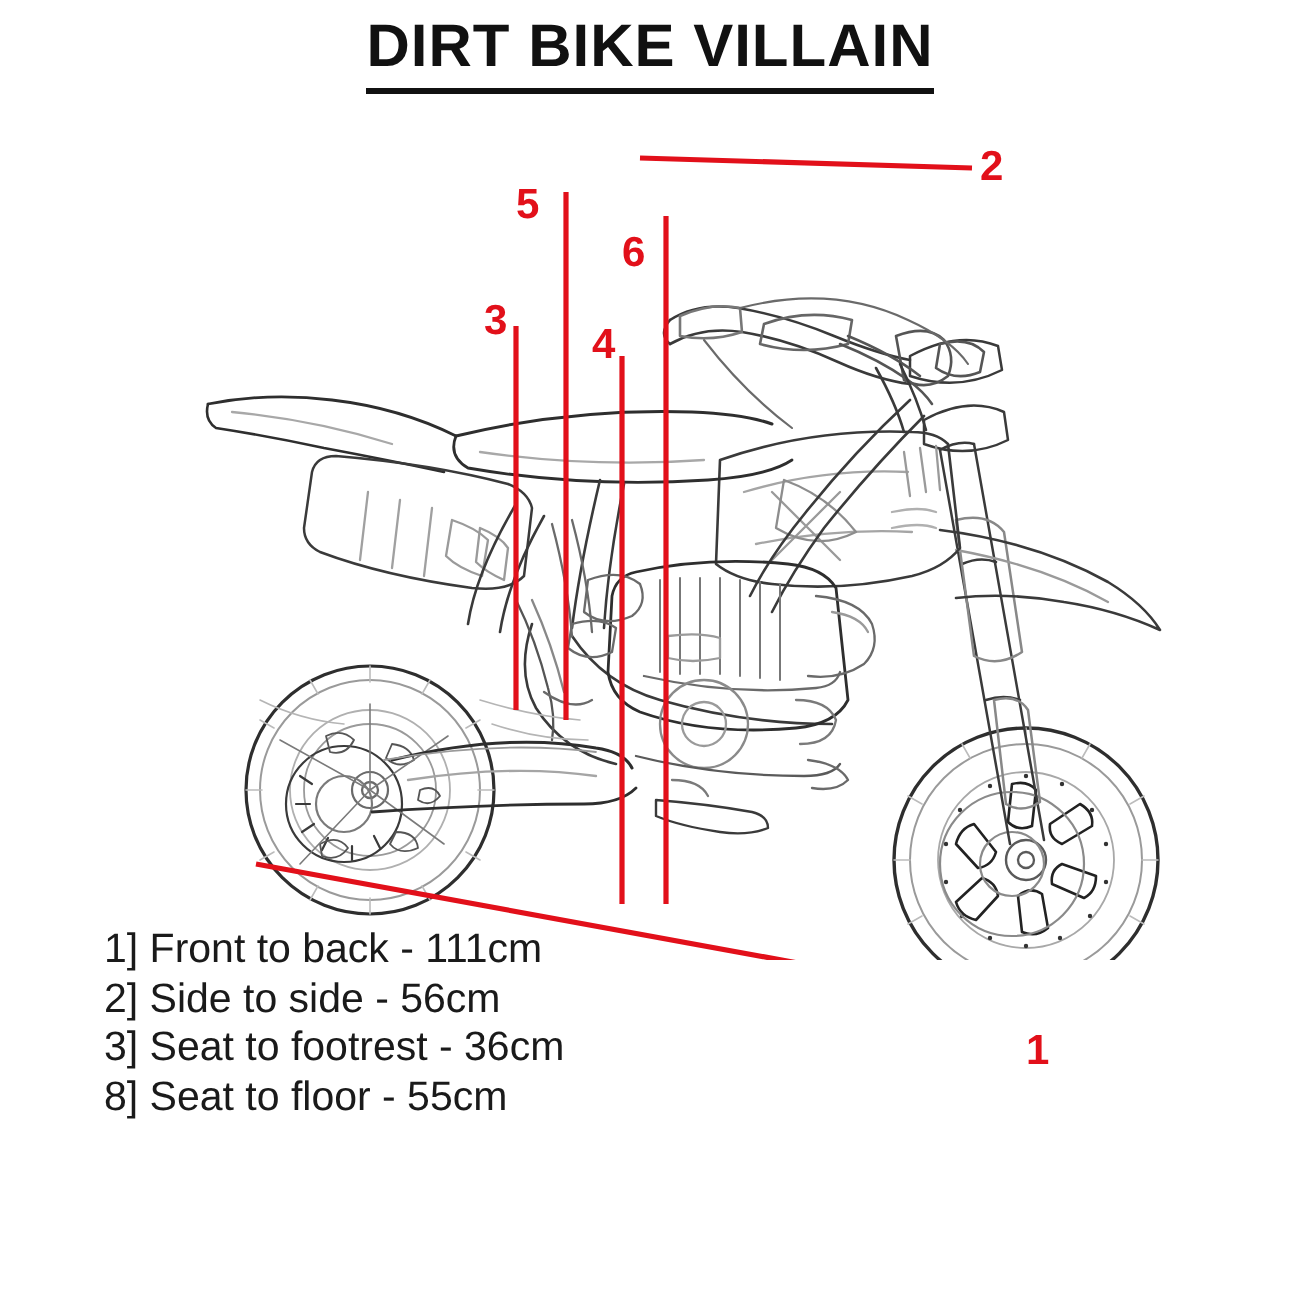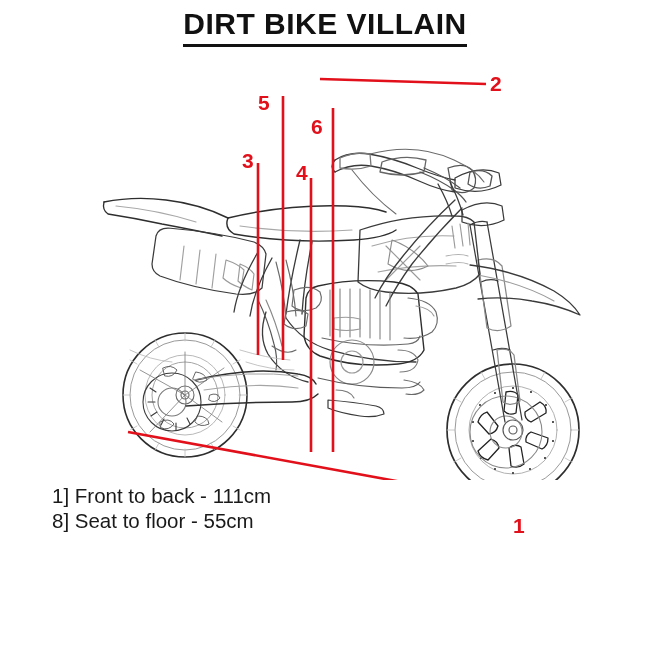--- a/index.html
+++ b/index.html
@@ -59,21 +59,21 @@
     font-weight: bold;
     font-size: 21px;
     color: #e2101a;
     line-height: 1;
     user-select: none;
   }
   
   #legend {
     position: absolute;
     left: 52px;
-    top: 484px;
+    top: 463px;
     width: 560px;
   }
   .legend-row {
     font-family: "Liberation Sans", sans-serif;
     font-size: 20.5px;
     color: #1a1a1a;
     line-height: 24.6px;
     white-space: nowrap;
   }
 </style>
@@ -315,16 +315,18 @@
     <div class="dim-label" style="left:513px; top:465px;">1</div>
     <div class="dim-label" style="left:490px; top:23px;">2</div>
     <div class="dim-label" style="left:242px; top:100px;">3</div>
     <div class="dim-label" style="left:296px; top:112px;">4</div>
     <div class="dim-label" style="left:258px; top:42px;">5</div>
     <div class="dim-label" style="left:311px; top:66px;">6</div>
   </div>
 
   <div id="legend">
     <div class="legend-row">1] Front to back - 111cm</div>
+    <div class="legend-row">2] Side to side - 56cm</div>
+    <div class="legend-row">3] Seat to footrest - 36cm</div>
     <div class="legend-row">8] Seat to floor - 55cm</div>
   </div>
 
 </div>
 
 </body></html>

